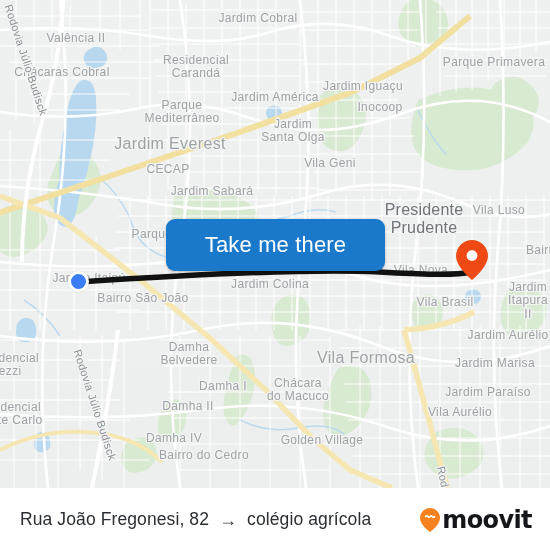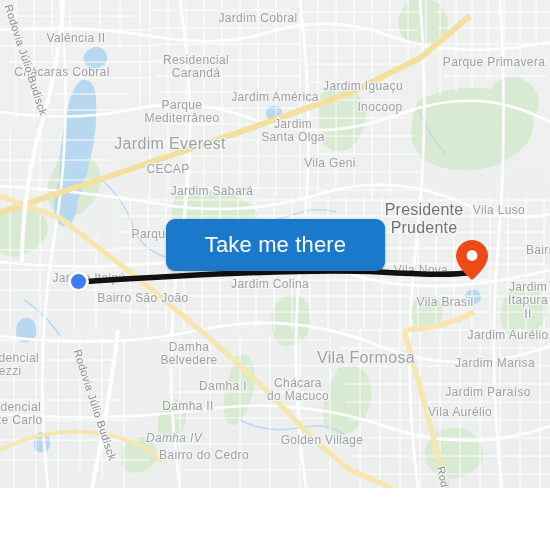--- a/index.html
+++ b/index.html
@@ -244,21 +244,21 @@
         <div class="lbl" style="left: 543px; top: 251px; font-size: 12px;">Bairro</div>
         <div class="lbl" style="left: 508px; top: 336px; font-size: 12px;">Jardim Aurélio</div>
         <div class="lbl" style="left: 366px; top: 358px; font-size: 16px;">Vila Formosa</div>
         <div class="lbl" style="left: 495px; top: 364px; font-size: 12px;">Jardim Marisa</div>
         <div class="lbl" style="left: 488px; top: 393px; font-size: 12px;">Jardim Paraíso</div>
         <div class="lbl" style="left: 460px; top: 413px; font-size: 12px;">Vila Aurélio</div>
         <div class="lbl two" style="left: 189px; top: 354px; font-size: 12px;">Damha
 Belvedere</div>
         <div class="lbl" style="left: 223px; top: 387px; font-size: 12px;">Damha I</div>
         <div class="lbl" style="left: 188px; top: 407px; font-size: 12px;">Damha II</div>
-        <div class="lbl" style="left: 174px; top: 439px; font-size: 12px; font-style: italic;">Damha IV</div>
+        <div class="lbl" style="left: 174px; top: 439px; font-size: 12px;">Damha IV</div>
         <div class="lbl" style="left: 204px; top: 456px; font-size: 12px;">Bairro do Cedro</div>
         <div class="lbl two" style="left: 298px; top: 390px; font-size: 12px;">Chácara
 do Macuco</div>
         <div class="lbl" style="left: 322px; top: 441px; font-size: 12px;">Golden Village</div>
         <div class="lbl" style="left: 345px; top: 475px; font-size: 12px; margin-top: 27px;">Bourbon Parc</div>
         <div class="lbl two" style="left: 6px; top: 365px; font-size: 12px;">Residencial
 Pezzi</div>
         <div class="lbl two" style="left: 8px; top: 414px; font-size: 12px;">Residencial
 Monte Carlo</div>
       </div>
@@ -281,14 +281,30 @@
       <svg viewBox="0 0 34 44" width="34" height="44">
         <path d="M17 2 C 8.2 2 1 9.2 1 18 C 1 29 17 42 17 42 C 17 42 33 29 33 18 C 33 9.2 25.8 2 17 2 Z" fill="#ef4a16"></path>
         <circle cx="17" cy="17.5" r="5.4" fill="#ffffff"></circle>
       </svg>
     </div>
 
     <button class="cta" style="left:166px;top:219px;width:219px;height:52px;">Take me there</button>
 
   </div>
 
+  <div class="footer">
+    <div class="footer-route">
+      <span>Rua João Fregonesi, 82</span>
+      <span class="arrow">→</span>
+      <span>colégio agrícola</span>
+    </div>
+    <div class="brand">
+      <span style="display:inline-block;line-height:0;">
+        <svg width="22" height="26" viewBox="0 0 22 26">
+          <path d="M11 1 C 5.5 1 1 5.5 1 11 C 1 18 11 25 11 25 C 11 25 21 18 21 11 C 21 5.5 16.5 1 11 1 Z" fill="#f5811f"></path>
+          <path d="M6.6 9.6 q1.1 -1.6 2.3 0 q1.1 1.5 2.1 0 q1 -1.5 2.2 0 q1.2 1.6 2.3 0" fill="none" stroke="#ffffff" stroke-width="1.7" stroke-linecap="round"></path>
+        </svg>
+      </span>
+      <span class="brand-word">moovit</span>
+    </div>
+  </div>
 
 </div>
 
 </body></html>

